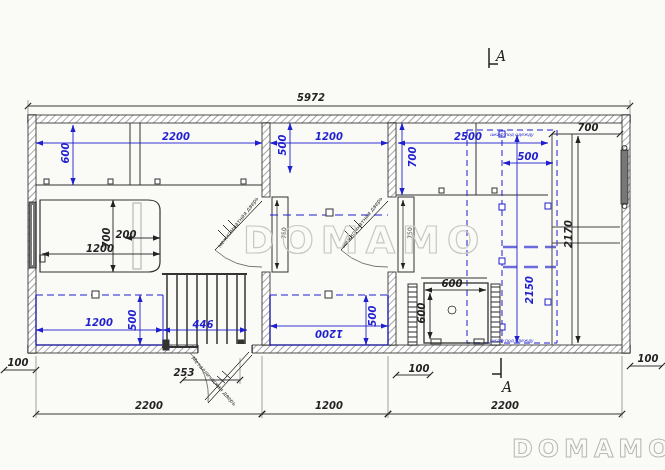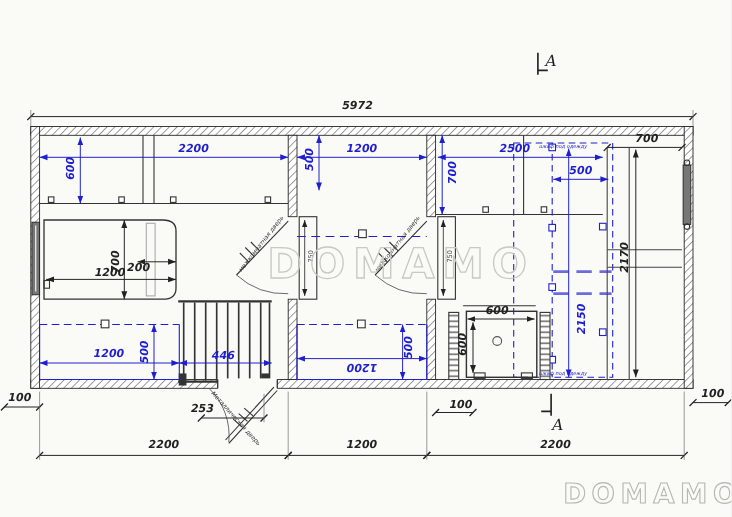--- a/index.html
+++ b/index.html
@@ -231,37 +231,37 @@
     </g>
 
     <g stroke="#222" stroke-width="1.5">
       <line x1="489" y1="48" x2="489" y2="68"></line>
       <line x1="489" y1="64" x2="498" y2="64"></line>
       <line x1="501" y1="358" x2="501" y2="378"></line>
       <line x1="492" y1="374" x2="501" y2="374"></line>
     </g>
   </svg>
 
-  <span class="txt" style="left:325px;top:97px">5972</span>
+  <span class="txt" style="left:311px;top:97px">5972</span>
 
   <span class="txt blue" style="left:176px;top:136px">2200</span>
   <span class="txt blue vt" style="left:65px;top:153px">600</span>
   <span class="txt blue" style="left:329px;top:136px">1200</span>
   <span class="txt blue vt" style="left:282px;top:145px">500</span>
   <span class="txt blue" style="left:468px;top:136px">2500</span>
   <span class="txt blue vt" style="left:412px;top:157px">700</span>
   <span class="txt blue" style="left:528px;top:156px">500</span>
   <span class="txt blue vt" style="left:529px;top:290px">2150</span>
 
   <span class="txt" style="left:588px;top:127px">700</span>
   <span class="txt vt" style="left:568px;top:234px">2170</span>
 
   <span class="txt" style="left:100px;top:248px">1200</span>
   <span class="txt vt" style="left:106px;top:238px">700</span>
-  <span class="txt" style="left:126px;top:244px">200</span>
+  <span class="txt" style="left:126px;top:234px">200</span>
 
   <span class="txt blue" style="left:99px;top:322px">1200</span>
   <span class="txt blue vt" style="left:132px;top:320px">500</span>
   <span class="txt blue" style="left:203px;top:324px">446</span>
   <span class="txt blue flip" style="left:329px;top:333px">1200</span>
   <span class="txt blue vt" style="left:372px;top:316px">500</span>
 
   <span class="txt" style="left:452px;top:283px">600</span>
   <span class="txt vt" style="left:421px;top:313px">600</span>
 

